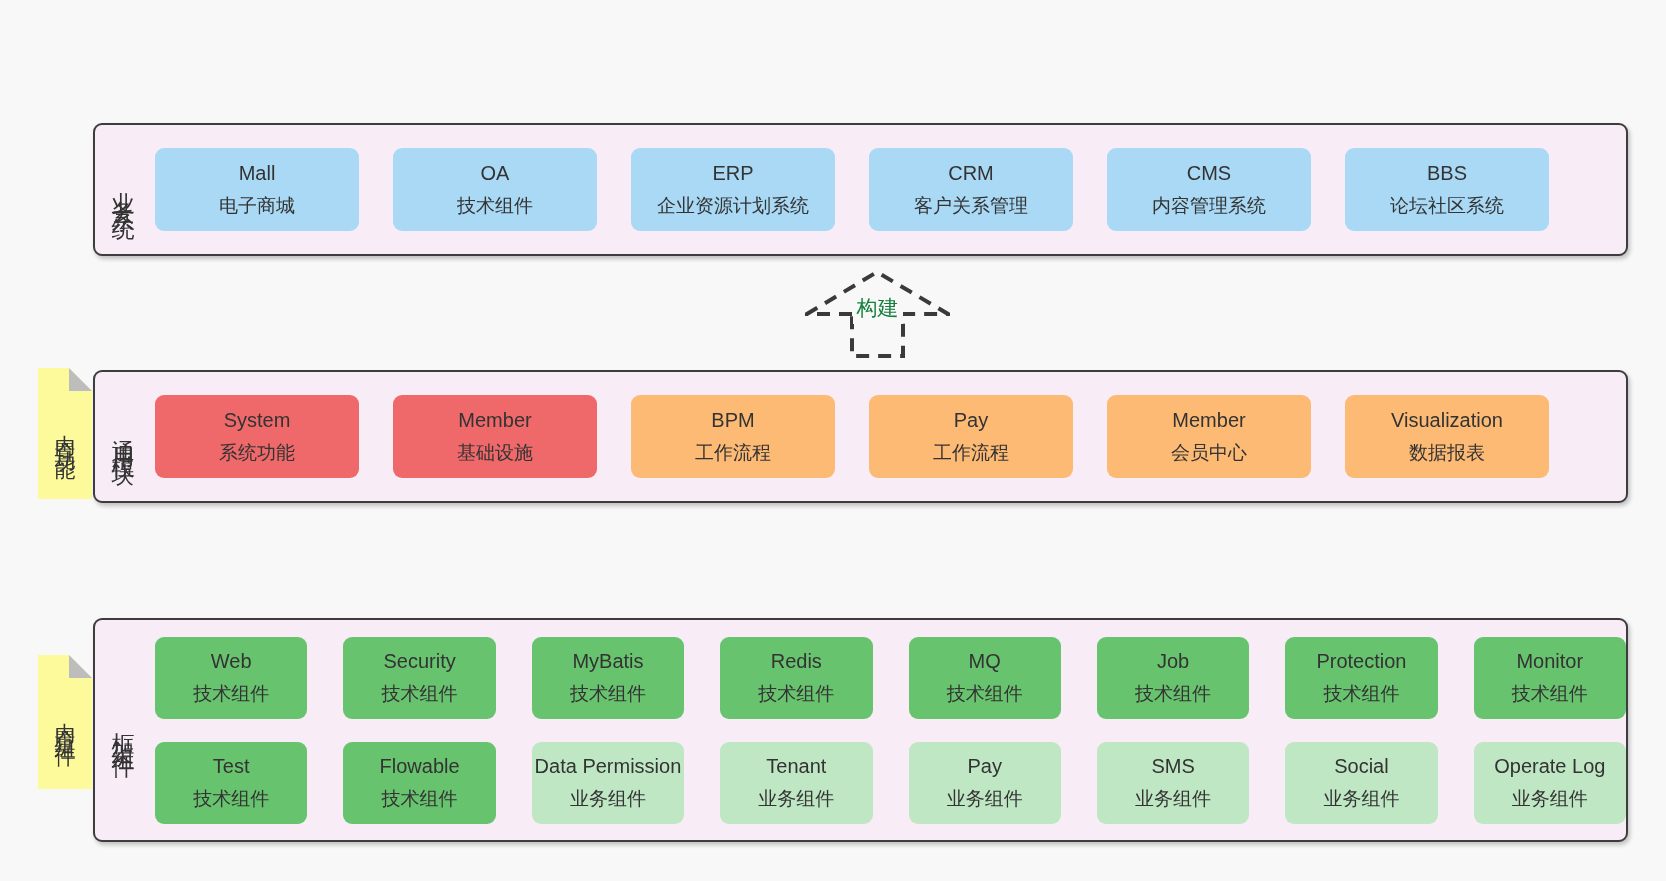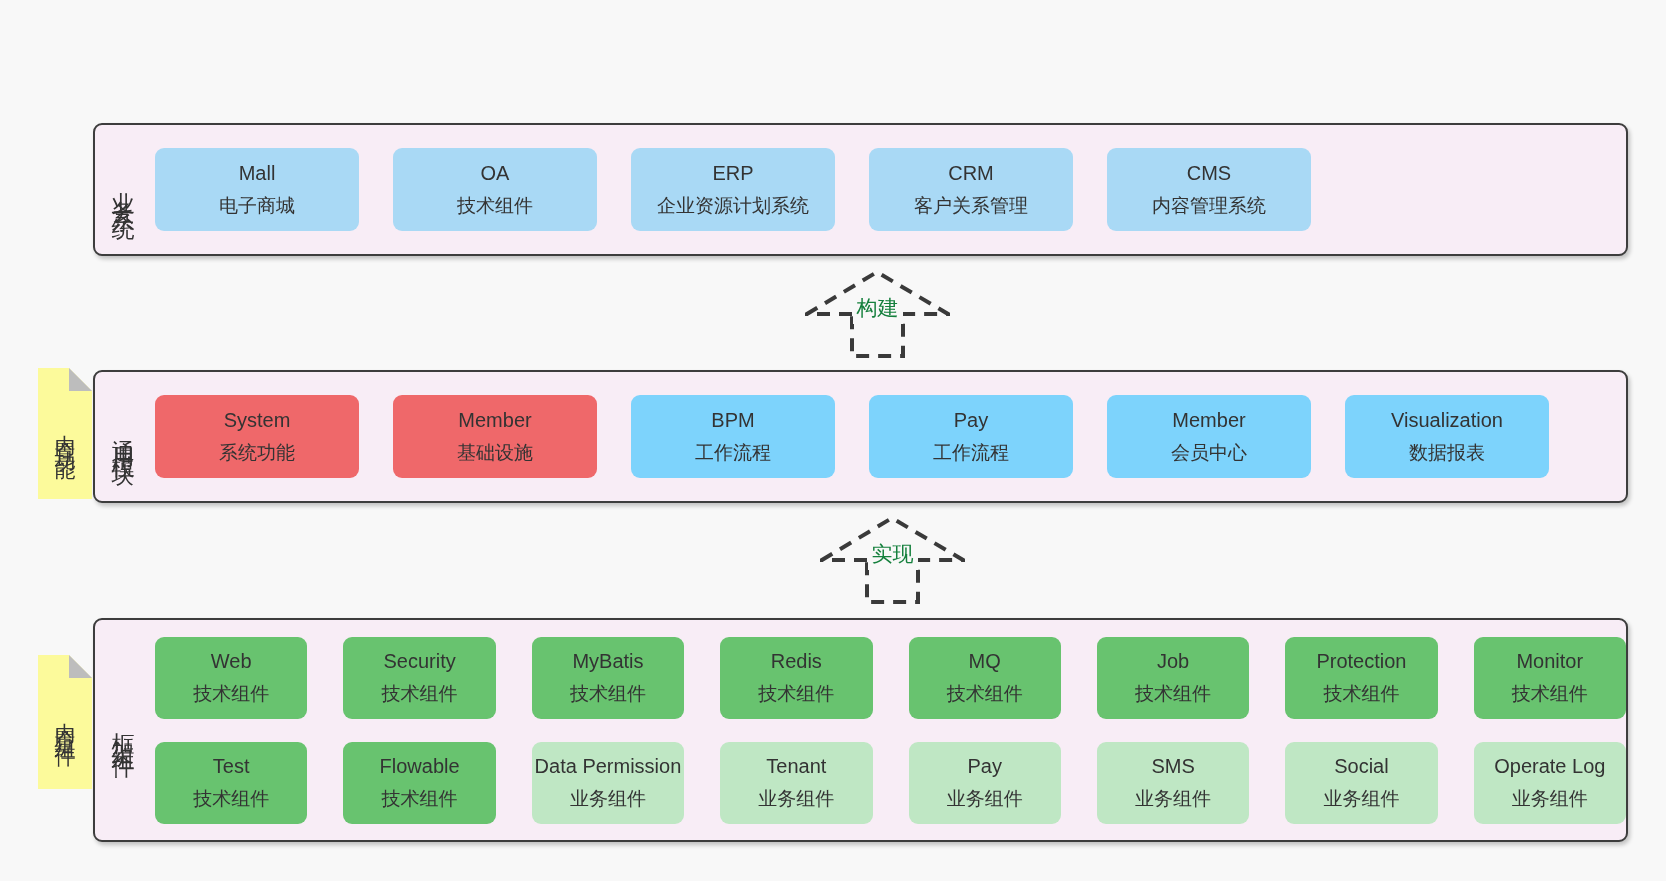--- a/index.html
+++ b/index.html
@@ -38,21 +38,21 @@
   .box {
     display:flex; flex-direction:column; align-items:center; justify-content:center;
     text-align:center; border-radius:9px; color:#333;
   }
   .box .name { font-size:20px; line-height:1.25; }
   .box .desc { font-size:19px; line-height:1.3;margin-top:8px; }
   .box.wide   { width:204px; height:83px; }
   .box.narrow { width:178px; height:82px; }
   .blue   { background:#a9d9f5; }
   .red    { background:#ef686a; }
-  .pink   { background:#7dd3fc; }
+  .pink   { background:#fdba74; }
   .green  { background:#68c36f; }
   .lgreen { background:#bfe7c4; }
 
   
   .sticky {
     position:absolute; left:38px; width:54px; background:#fcfa9b;
     clip-path:polygon(0 0, calc(100% - 23px) 0, 100% 23px, 100% 100%, 0 100%);
     display:flex; align-items:center; justify-content:center;
     writing-mode:vertical-rl; text-orientation:upright;
     font-size:21px; letter-spacing:8px; color:#333;
@@ -98,20 +98,24 @@
         <div class="desc">企业资源计划系统</div>
       </div>
       <div class="box wide blue">
         <div class="name">CRM</div>
         <div class="desc">客户关系管理</div>
       </div>
       <div class="box wide blue">
         <div class="name">CMS</div>
         <div class="desc">内容管理系统</div>
       </div>
+      <div class="box wide blue">
+        <div class="name">BBS</div>
+        <div class="desc">论坛社区系统</div>
+      </div>
     </div>
   </div>
 
   <div class="arrow" id="arrow-build">
     <svg viewBox="0 0 145 92">
       <path d="M47,46 L2,46 L72,4 L143,46 L98,46 L98,88 L47,88 Z" fill="none" stroke="#3a3a3a" stroke-width="4" stroke-dasharray="13 9" stroke-linejoin="miter"></path>
     </svg>
     <span class="arrow-label">构建</span>
   </div>
 
@@ -141,26 +145,20 @@
       <div class="box wide pink">
         <div class="name">Visualization</div>
         <div class="desc">数据报表</div>
       </div>
     </div>
   </div>
 
   <div class="sticky" id="sticky-features">内置功能</div>
   <div class="fold" id="fold-features"></div>
 
-  <div class="arrow" id="arrow-implement">
-    <svg viewBox="0 0 145 92">
-      <path d="M47,46 L2,46 L72,4 L143,46 L98,46 L98,88 L47,88 Z" fill="none" stroke="#3a3a3a" stroke-width="4" stroke-dasharray="13 9" stroke-linejoin="miter"></path>
-    </svg>
-    <span class="arrow-label">实现</span>
-  </div>
 
   <div class="band" id="band-framework">
     <div class="band-label">框架组件</div>
     <div class="band-grid">
       <div class="grid-row">
         <div class="box narrow green">
           <div class="name">Web</div>
           <div class="desc">技术组件</div>
         </div>
         <div class="box narrow green">

